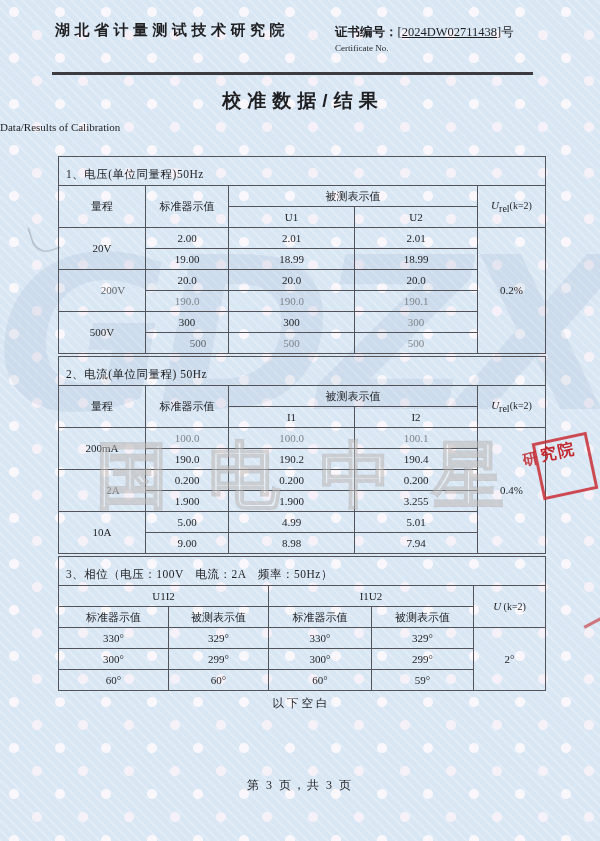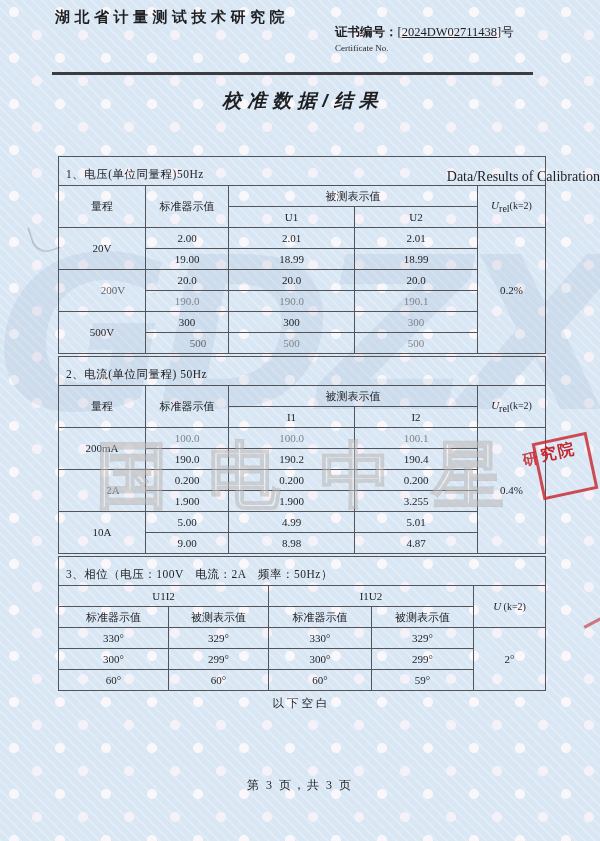--- a/index.html
+++ b/index.html
@@ -21,31 +21,31 @@
     font-weight:bold;font-style:italic;font-size:212px;letter-spacing:-14px;
     color:rgba(128,158,193,0.14);text-align:center;pointer-events:none;user-select:none;
   }
   .wm-cn{
     position:absolute;top:428px;left:0;width:100%;z-index:2;text-align:center;
     font-weight:bold;font-size:72px;letter-spacing:40px;text-indent:40px;
     color:rgba(255,255,255,0.30);-webkit-text-stroke:1.5px rgba(152,143,138,0.35);
     pointer-events:none;user-select:none;white-space:nowrap;
   }
   
-  .inst{position:absolute;left:55px;top:8px;z-index:1;}
+  .inst{position:absolute;left:55px;top:21px;z-index:1;}
   .inst-cn{font-family:"Liberation Sans","DejaVu Sans",sans-serif;font-weight:bold;font-size:15px;letter-spacing:4.5px;white-space:nowrap;}
   .inst-en{font-size:8.6px;margin-top:3px;color:#2a2a2e;letter-spacing:0.1px;}
   .cert{position:absolute;left:335px;top:24px;z-index:1;}
   .cert-line{font-family:"Liberation Sans","DejaVu Sans",sans-serif;font-weight:bold;font-size:12.5px;white-space:nowrap;}
   .cert-number{font-family:"Liberation Serif",serif;font-weight:normal;text-decoration:underline;}
   .cert-en{font-size:9px;margin-top:2px;}
   .rule{position:absolute;left:52px;top:72px;width:481px;height:2.6px;background:#3b3b40;z-index:1;}
   .title{position:absolute;top:88px;left:0;width:100%;text-align:center;z-index:1;
-    font-family:"Liberation Sans","DejaVu Sans",sans-serif;font-weight:bold;font-size:19px;letter-spacing:6px;text-indent:6px;font-style:italic;}
-  .subtitle{position:absolute;top:121px;left:0;width:100%;text-align:right;font-size:14px;z-index:1;margin-top:48px;}
+    font-family:"Liberation Sans","DejaVu Sans",sans-serif;font-weight:bold;font-size:19px;letter-spacing:6px;text-indent:6px;}
+  .subtitle{position:absolute;top:121px;left:0;width:100%;text-align:left;font-size:11px;z-index:1;}
   
   .content{position:absolute;left:58px;top:156px;width:487px;z-index:1;}
   table{border-collapse:collapse;table-layout:fixed;width:487px;margin:0 0 2px 0;background:transparent;}
   td{border:1px solid #53535a;text-align:center;vertical-align:middle;
      font-size:11px;line-height:1.15;padding:0;height:20px;overflow:hidden;}
   td.sec{border-bottom-width:1px;text-align:left;padding:10px 0 2px 7px;height:16px;font-size:11.5px;letter-spacing:0.5px;}
   td.hdr{font-size:11px;}
   .unc-sym{font-style:italic;font-size:11px;}
   .unc-sub{font-size:10px;}
   .unc-k{font-size:10px;}
@@ -192,21 +192,21 @@
         </tr>
         <tr>
           <td rowspan="2">10A</td>
           <td>5.00</td>
           <td>4.99</td>
           <td>5.01</td>
         </tr>
         <tr>
           <td>9.00</td>
           <td>8.98</td>
-          <td>4.87</td>
+          <td>7.94</td>
         </tr>
       </tbody>
     </table>
 
     <table>
       <colgroup>
           <col style="width:110px">
           <col style="width:100px">
           <col style="width:103px">
           <col style="width:102px">

